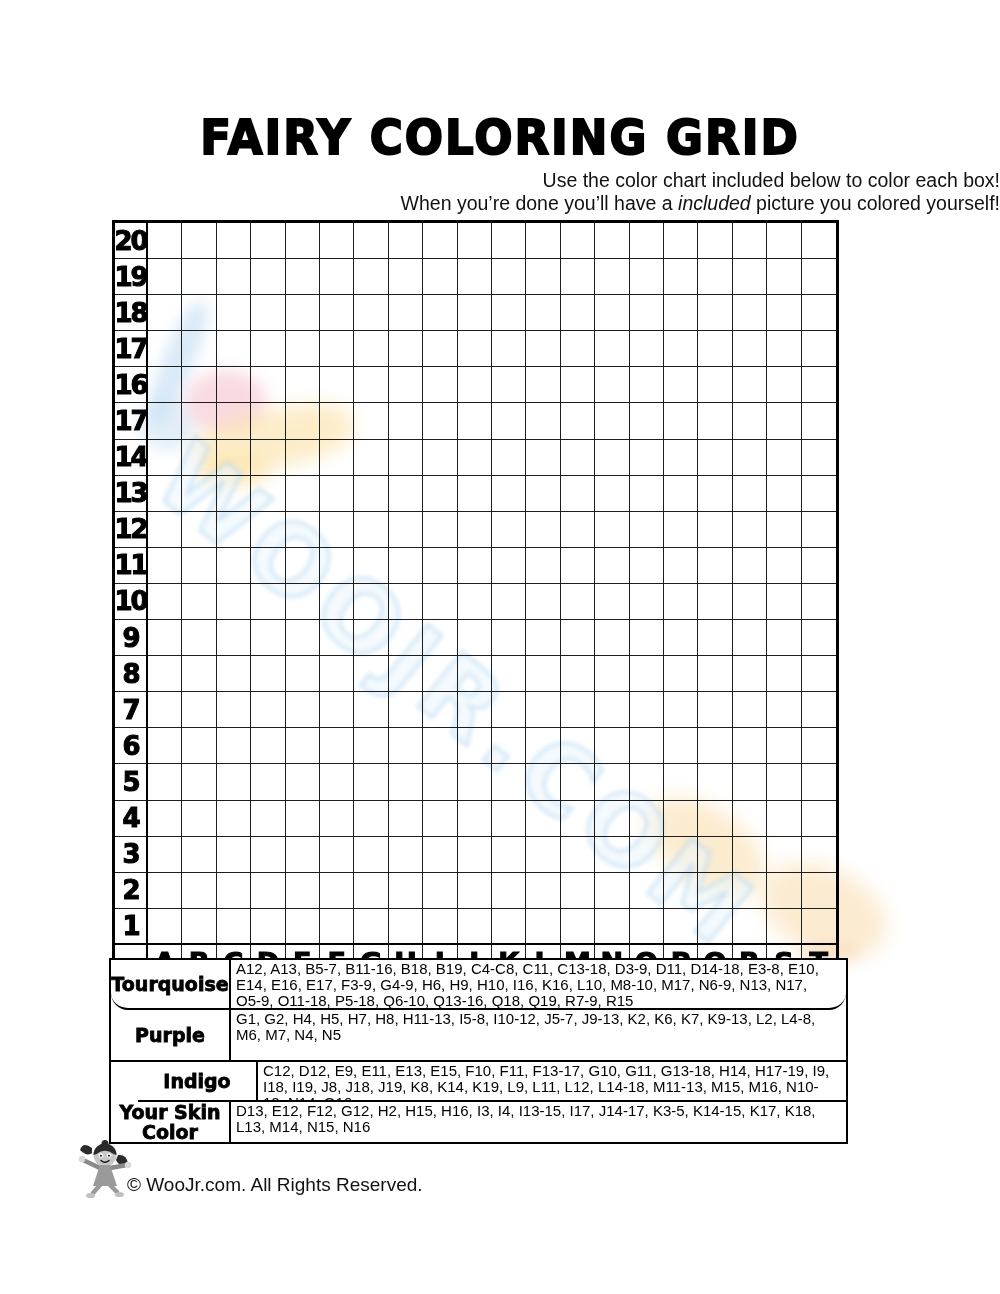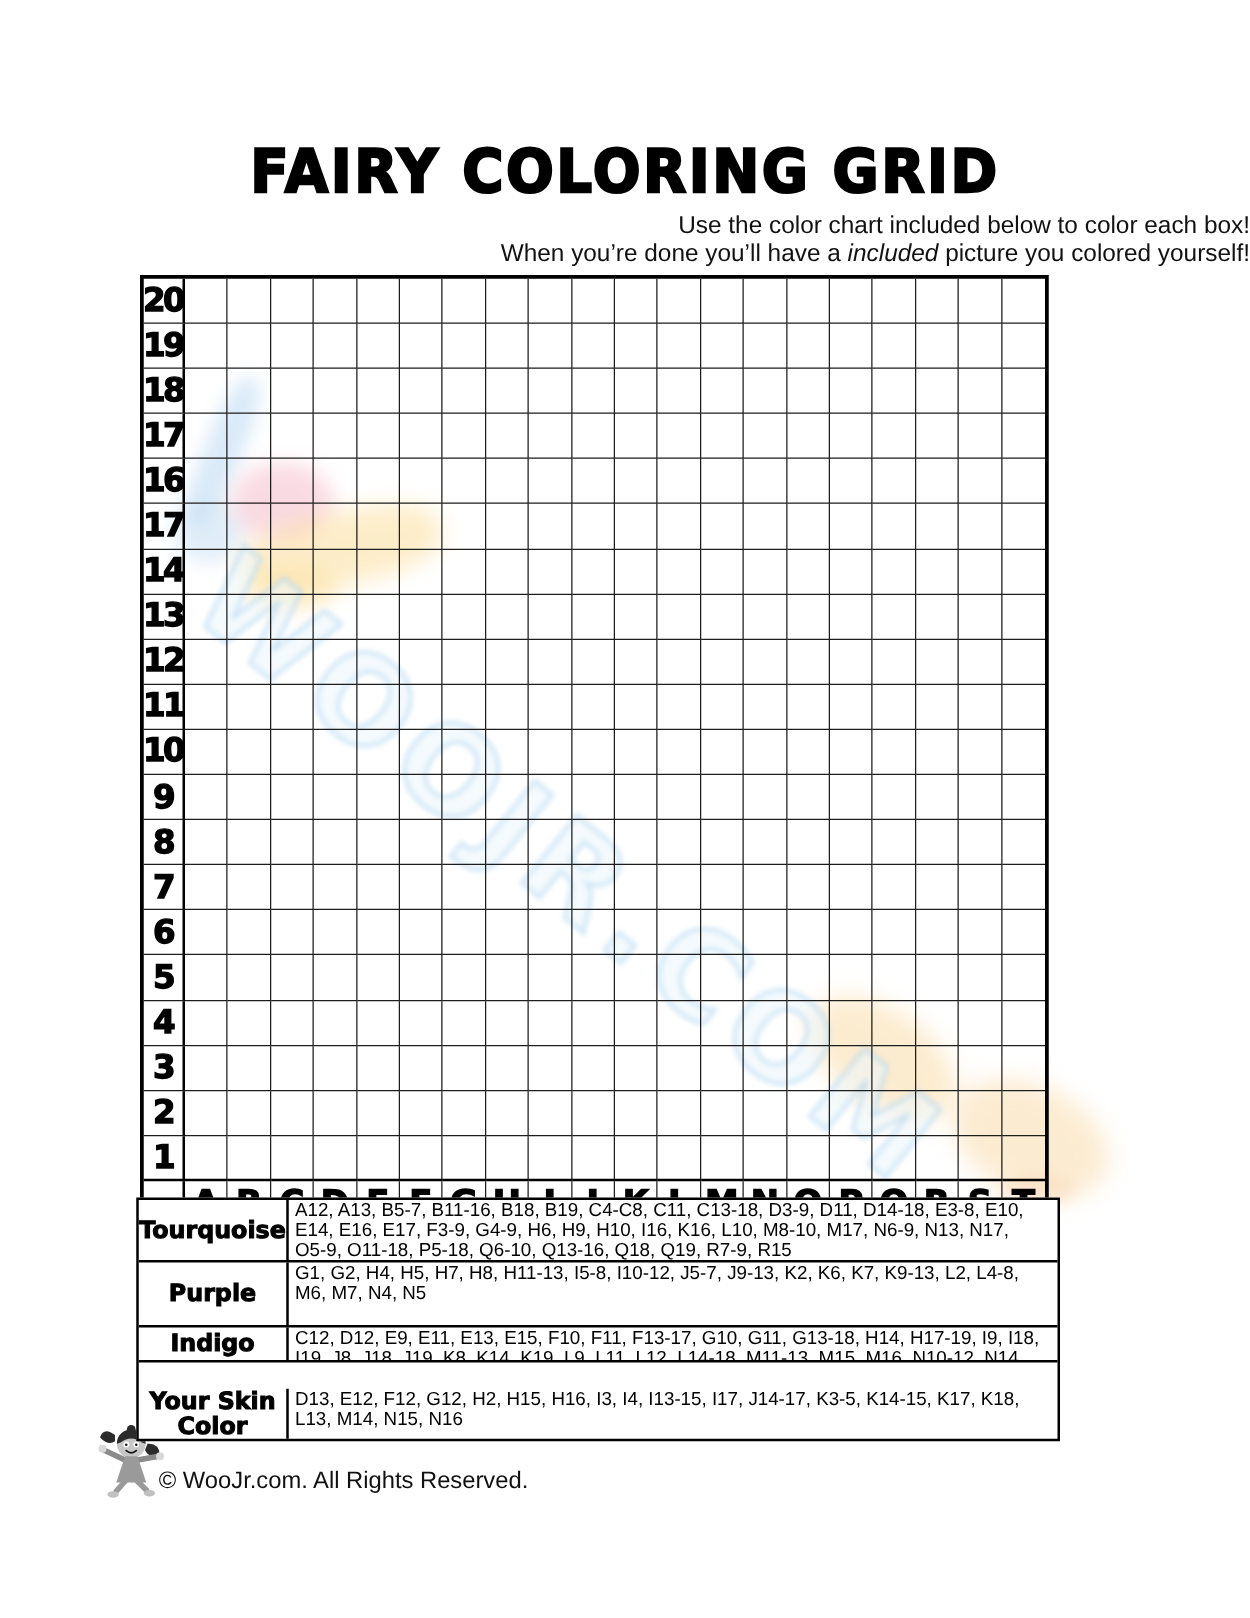--- a/index.html
+++ b/index.html
@@ -62,24 +62,24 @@
     font-family:"DejaVu Sans",sans-serif;font-weight:bold;
     font-size:27px;-webkit-text-stroke:1.1px #000;
   }
 
   
   #color-chart{
     position:absolute;left:109px;top:958px;width:739px;z-index:2;
     box-sizing:border-box;border:2.5px solid #000;background:#fff;
   }
   .chart-row{display:flex;border-bottom:2.5px solid #000;box-sizing:border-box;}
-  .chart-row:last-child{border-bottom:none;margin-top:21px;}
-  .row-0{height:50px;}
+  .chart-row:last-child{border-bottom:none;}
+  .row-0{height:50px;border-radius:17px;}
   .row-1{height:52px;}
-  .row-2{height:28px;}
+  .row-2{height:40px;margin-left:27px;}
   .row-3{height:40px;}
   .chart-label{
     flex:0 0 120px;width:120px;box-sizing:border-box;border-right:2.5px solid #000;
     display:flex;align-items:center;justify-content:center;text-align:center;
     font-family:"DejaVu Sans",sans-serif;font-weight:bold;
     font-size:19px;line-height:20px;-webkit-text-stroke:0.8px #000;padding:0 4px;
   }
   .chart-cells{
     flex:1;box-sizing:border-box;padding:1px 14px 1px 5px;
     font-size:15px;line-height:15.8px;overflow:hidden;

